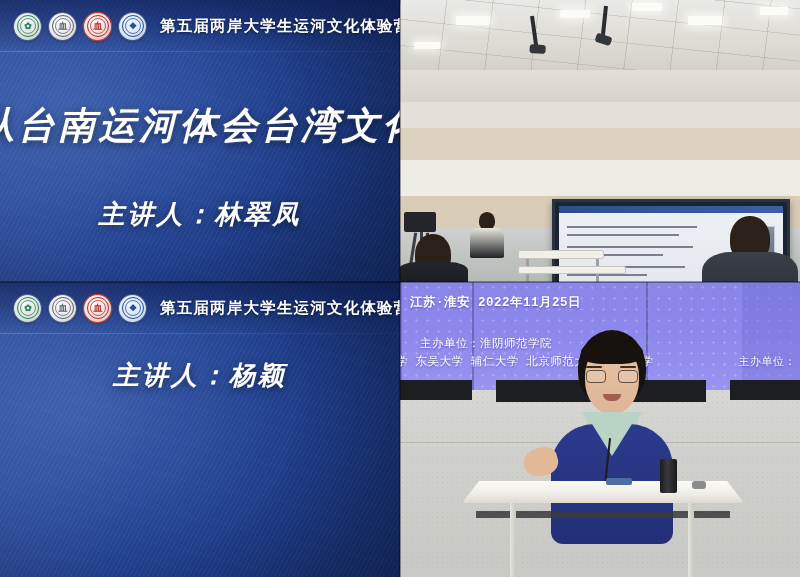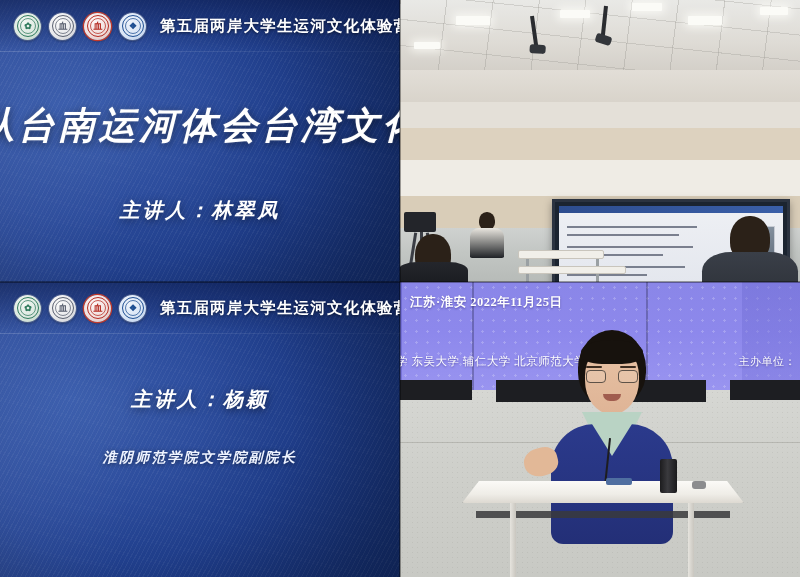--- a/index.html
+++ b/index.html
@@ -157,28 +157,28 @@
   }
   .t-bot .big-title {
     font-size: 37px;
     letter-spacing: 2px;
     margin-top: 50px;
   }
   .speaker {
     font-family: Liberation Sans, sans-serif;
     font-style: italic;
     font-weight: 700;
-    font-size: 20px;
+    font-size: 26px;
     letter-spacing: 3px;
     color: #ffffff;
     white-space: nowrap;
     text-shadow: 0 2px 8px rgba(0,0,0,0.5);
   }
   .t-top .speaker { margin-top: 46px; }
-  .t-bot .speaker { margin-top: 52px; }
+  .t-bot .speaker { margin-top: 24px; }
 
   .affil {
     font-family: "DejaVu Serif", "Liberation Serif", serif;
     font-style: italic;
     font-weight: 700;
     font-size: 14px;
     letter-spacing: 2.2px;
     color: #eef3ff;
     white-space: nowrap;
     text-shadow: 0 1px 5px rgba(0,0,0,0.5);
@@ -357,21 +357,21 @@
     top: 0; width: 2px; height: 100%;
     background: rgba(30,30,60,0.30);
   }
   .proj-side {
     position: absolute;
     top: 0; height: 100%;
     background: linear-gradient(180deg,#6d6ad2 0%, #7b77dd 100%);
   }
   .proj-line {
     position: absolute;
-    font-family: Liberation Serif, serif;
+    font-family: Liberation Mono, monospace;
     color: #ffffff;
     white-space: nowrap;
     text-shadow: 0 1px 2px rgba(40,30,110,0.5);
   }
   .wall2 {
     position: absolute;
     left: 0; top: 108px; width: 100%; bottom: 0;
     background: linear-gradient(180deg,#d6d7d3 0%, #cfd0cb 40%, #c8c9c4 100%);
   }
   .wall2-grain {
@@ -657,38 +657,38 @@
           <span class="ring"></span>
             <span class="ring2"></span>
           <span class="glyph">❖</span>
         </div>
         <div class="hdr-title">第五届两岸大学生运河文化体验营</div>
         <div class="hdr-line"></div>
       </div>
 
       <div class="slide-body">
         <div class="speaker">主讲人：杨颖</div>
-        <div class="affil">淮阴师范学院文学院副院长</div>
       </div>
 
     </div>
   </div>
 
   <div class="quad q-br">
     <div class="photo">
       <div class="room2">
 
         <div class="proj">
           <div class="proj-dots"></div>
           <div class="proj-seam" style="left:72px;"></div>
           <div class="proj-seam" style="left:246px;"></div>
           <div class="proj-side" style="left:0;width:2px;"></div>
           <div class="proj-side" style="right:0;width:58px;opacity:.45;"></div>
 
           <div class="proj-line" style="left:10px;top:12px;font-size:12.5px;font-weight:700;letter-spacing:0.5px;">江苏·淮安  2022年11月25日</div>
+          <div class="proj-line" style="left:20px;top:54px;font-size:11.5px;letter-spacing:0.5px;">主办单位：淮阴师范学院</div>
           <div class="proj-line" style="left:-4px;top:72px;font-size:11.5px;letter-spacing:0.5px;">学  东吴大学  辅仁大学  北京师范大学     师范大学</div>
           <div class="proj-line" style="right:4px;top:72px;font-size:11px;letter-spacing:0.5px;">主办单位：</div>
         </div>
 
         <div class="wall2">
           <div class="wall2-grain"></div>
           <div class="wall2-line" style="top:52px;"></div>
         </div>
 
         <div class="dark-panel" style="left:0;top:98px;width:72px;height:20px;"></div>

